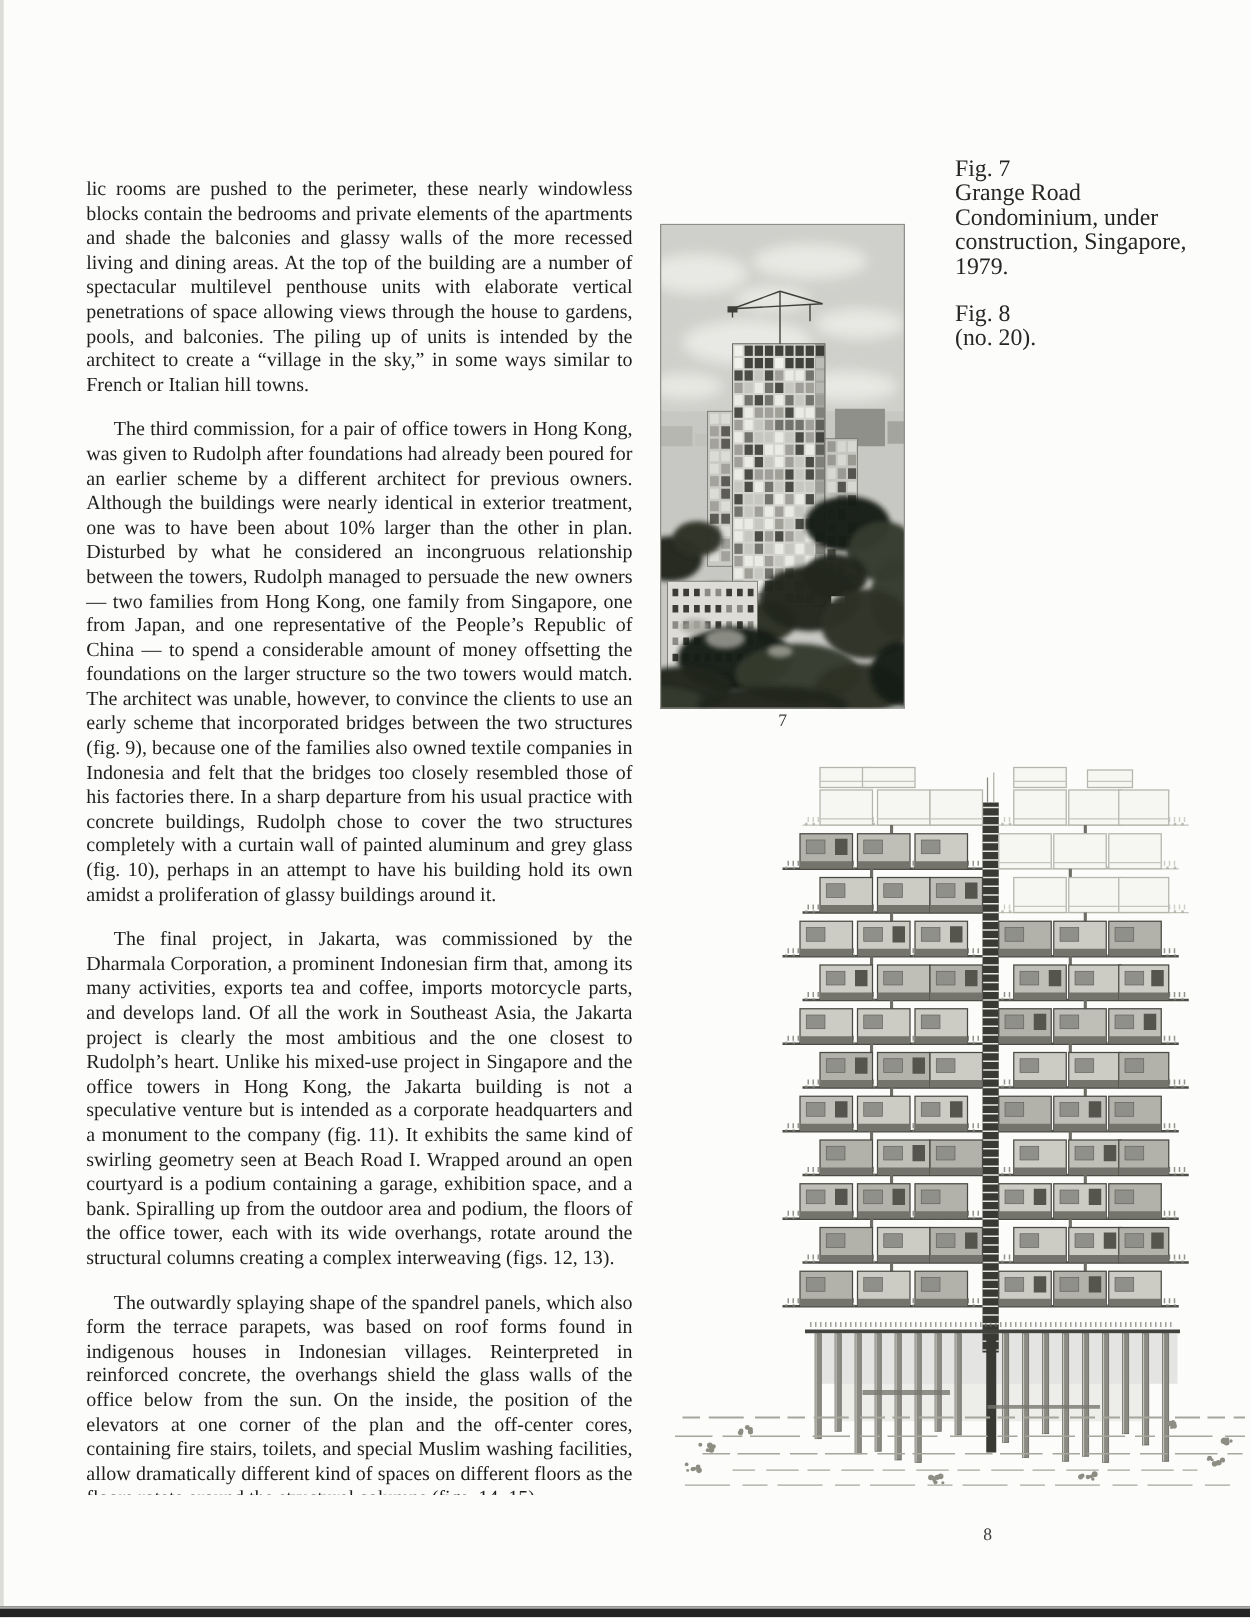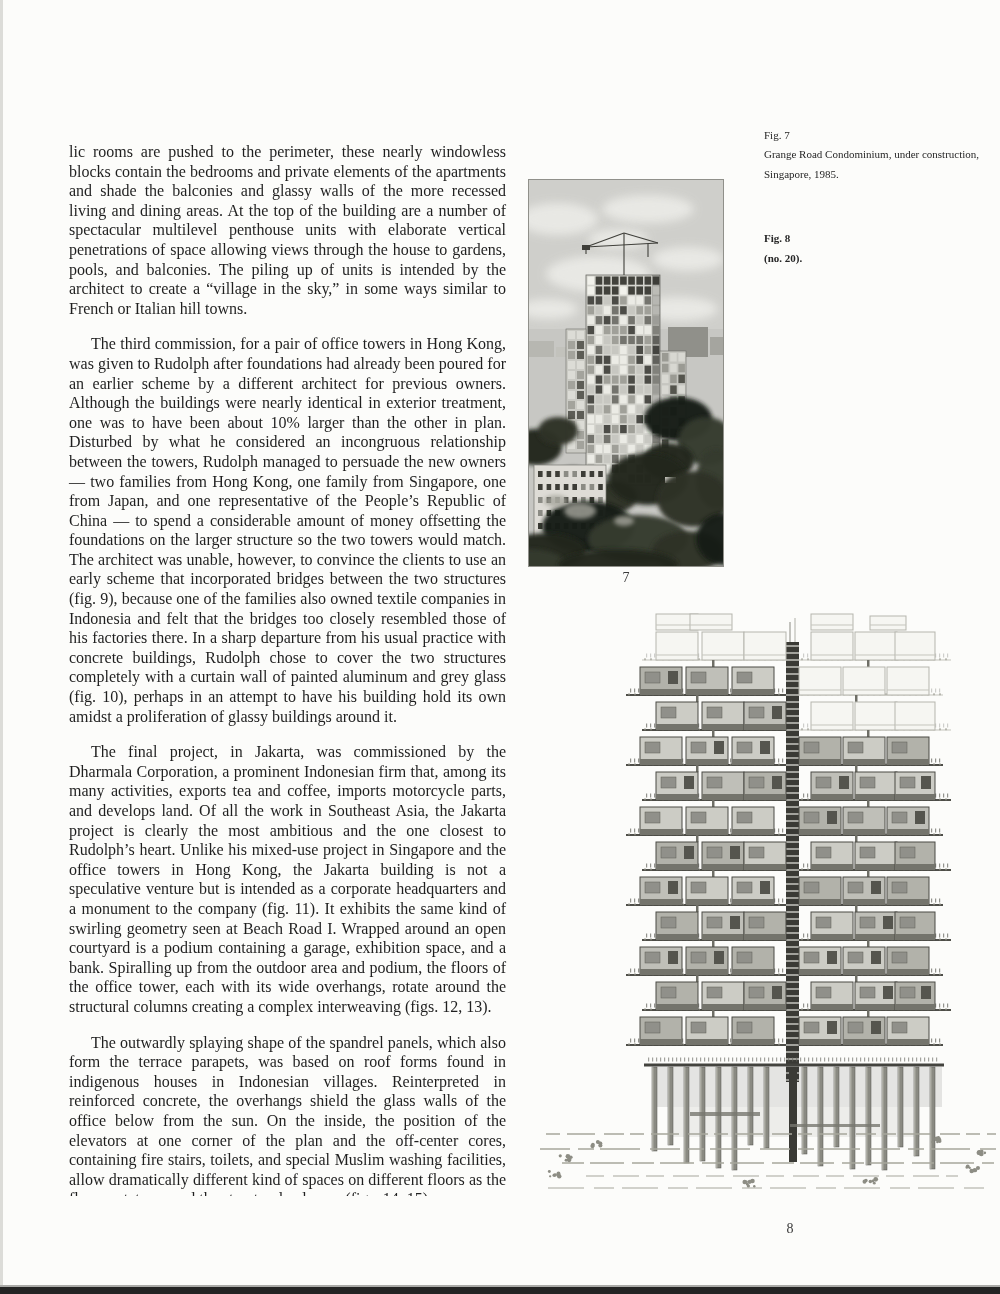--- a/index.html
+++ b/index.html
@@ -5,22 +5,22 @@
   html,body{margin:0;padding:0;background:#ffffff;}
   .page{position:relative;width:1000px;height:1294px;background:#fcfcfa;overflow:hidden;
         font-family:"Liberation Serif", serif;}
   .edge-left{position:absolute;left:0;top:0;width:3px;height:100%;background:#dcdcd8;}
   .scan-bar{position:absolute;left:0;right:0;bottom:0;height:7px;background:#242424;border-top:2px solid #aaaaa7;}
   .text-col{position:absolute;left:53px;top:126px;width:469px;height:1070px;overflow:hidden;
             color:#1f1f1f;font-size:16px;line-height:19.6px;text-align:justify;}
   .text-col p{margin:16px;padding:0;}
   .text-col p.indent{text-indent:22px;}
   .caption-col{position:absolute;left:764px;top:126px;width:218px;color:#262626;
-               font-size:11px;line-height:19.4px;}
-  .cap-block + .cap-block{margin-top:45px;font-weight:bold;}
+               font-size:19px;line-height:19.4px;}
+  .cap-block + .cap-block{margin-top:19px;}
   .fig-photo{position:absolute;left:528px;top:179px;width:196px;height:388px;}
   .fig-photo svg{display:block;width:100%;height:100%;}
   .fig-num{position:absolute;color:#3a3a3a;font-size:14px;text-align:center;}
   .num7{left:528px;top:570px;width:196px;}
   .num8{left:562px;top:1221px;width:456px;}
   .fig-drawing{position:absolute;left:540px;top:612px;width:456px;height:583px;}
   .fig-drawing svg{display:block;width:100%;height:100%;}
 </style>
 </head>
 <body>
@@ -31,21 +31,21 @@
   <div class="text-col">
     <p>lic rooms are pushed to the perimeter, these nearly windowless blocks contain the bedrooms and private elements of the apartments and shade the balconies and glassy walls of the more recessed living and dining areas. At the top of the building are a number of spectacular multilevel penthouse units with elaborate vertical penetrations of space allowing views through the house to gardens, pools, and balconies. The piling up of units is intended by the architect to create a “village in the sky,” in some ways similar to French or Italian hill towns.</p>
     <p class="indent">The third commission, for a pair of office towers in Hong Kong, was given to Rudolph after foundations had already been poured for an earlier scheme by a different architect for previous owners. Although the buildings were nearly identical in exterior treatment, one was to have been about 10% larger than the other in plan. Disturbed by what he considered an incongruous relationship between the towers, Rudolph managed to persuade the new owners — two families from Hong Kong, one family from Singapore, one from Japan, and one representative of the People’s Republic of China — to spend a considerable amount of money offsetting the foundations on the larger structure so the two towers would match. The architect was unable, however, to convince the clients to use an early scheme that incorporated bridges between the two structures (fig. 9), because one of the families also owned textile companies in Indonesia and felt that the bridges too closely resembled those of his factories there. In a sharp departure from his usual practice with concrete buildings, Rudolph chose to cover the two structures completely with a curtain wall of painted aluminum and grey glass (fig. 10), perhaps in an attempt to have his building hold its own amidst a proliferation of glassy buildings around it.</p>
     <p class="indent">The final project, in Jakarta, was commissioned by the Dharmala Corporation, a prominent Indonesian firm that, among its many activities, exports tea and coffee, imports motorcycle parts, and develops land. Of all the work in Southeast Asia, the Jakarta project is clearly the most ambitious and the one closest to Rudolph’s heart. Unlike his mixed-use project in Singapore and the office towers in Hong Kong, the Jakarta building is not a speculative venture but is intended as a corporate headquarters and a monument to the company (fig. 11). It exhibits the same kind of swirling geometry seen at Beach Road I. Wrapped around an open courtyard is a podium containing a garage, exhibition space, and a bank. Spiralling up from the outdoor area and podium, the floors of the office tower, each with its wide overhangs, rotate around the structural columns creating a complex interweaving (figs. 12, 13).</p>
     <p class="indent">The outwardly splaying shape of the spandrel panels, which also form the terrace parapets, was based on roof forms found in indigenous houses in Indonesian villages. Reinterpreted in reinforced concrete, the overhangs shield the glass walls of the office below from the sun. On the inside, the position of the elevators at one corner of the plan and the off-center cores, containing fire stairs, toilets, and special Muslim washing facilities, allow dramatically different kind of spaces on different floors as the floors rotate around the structural columns (figs. 14, 15).</p>
   </div>
 
   <div class="caption-col">
     <div class="cap-block">
       <div>Fig. 7</div>
-      <div>Grange Road Condominium, under construction, Singapore, 1985.</div>
+      <div>Grange Road Condominium, under construction, Singapore, 1979.</div>
     </div>
     <div class="cap-block">
       <div>Fig. 8</div>
       <div>(no. 20).</div>
     </div>
   </div>
 
   <div class="fig-photo">
     <svg id="fig7svg" viewBox="0 0 196 388">
         <defs>

